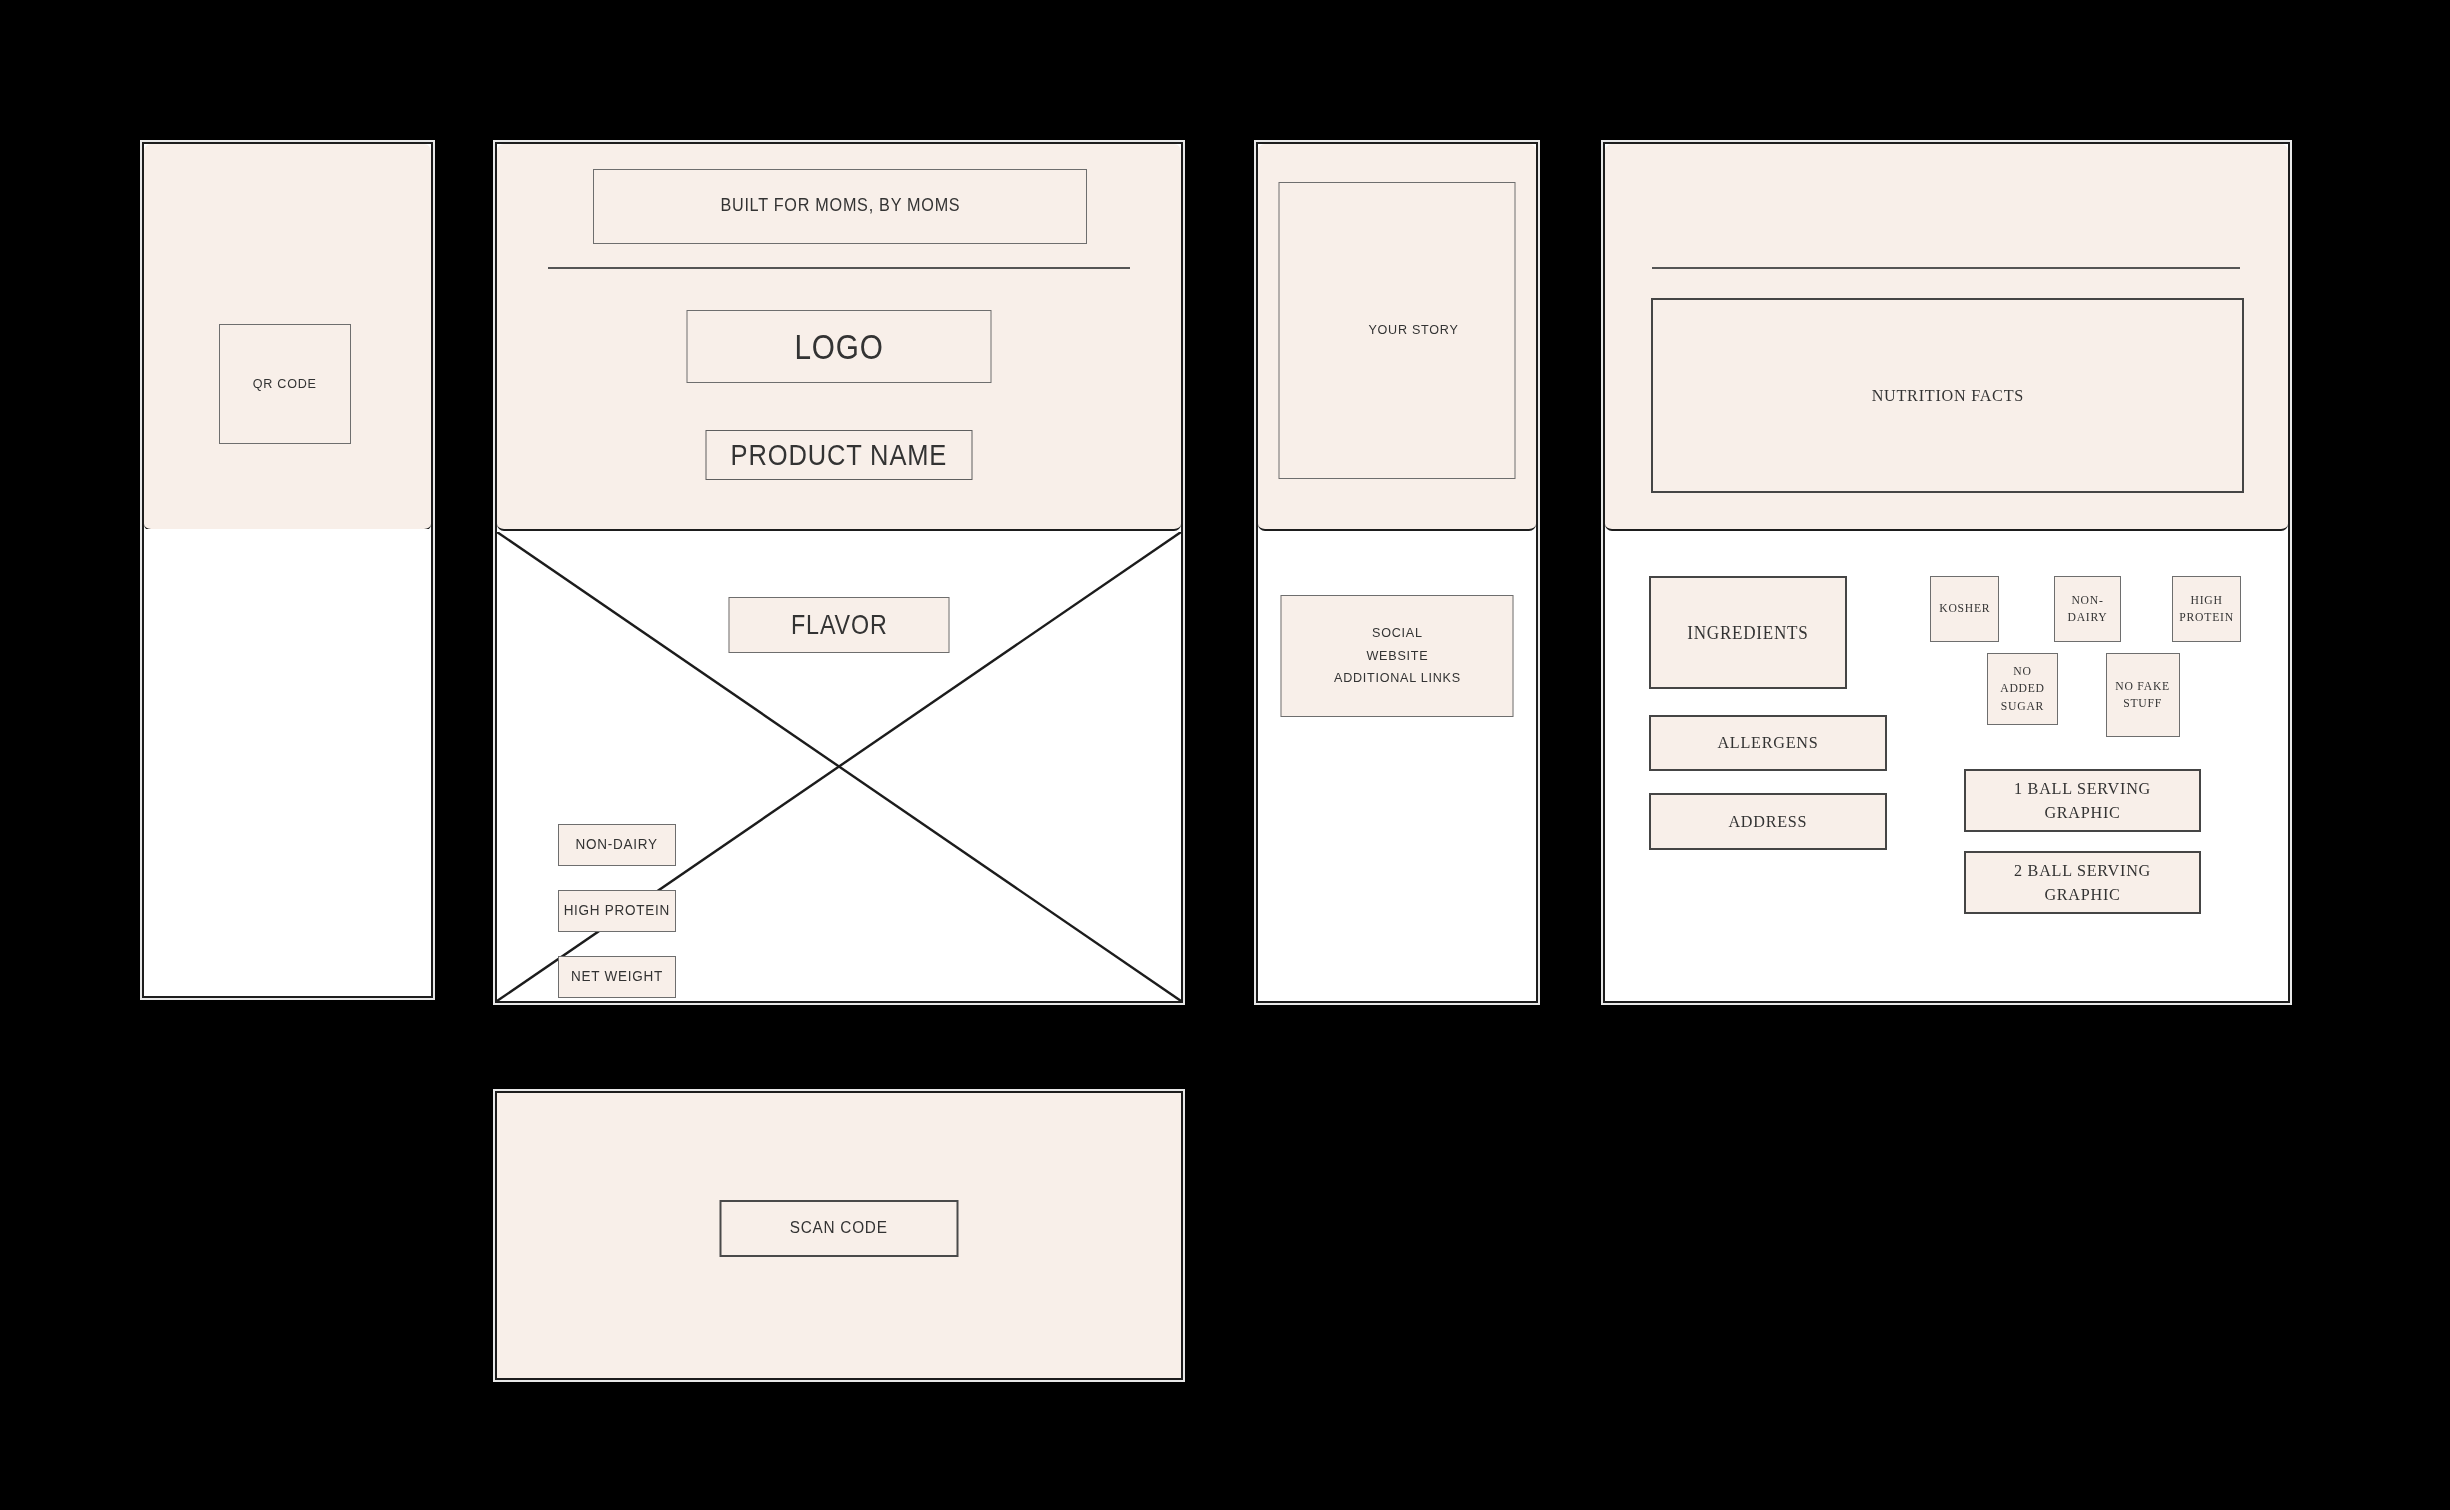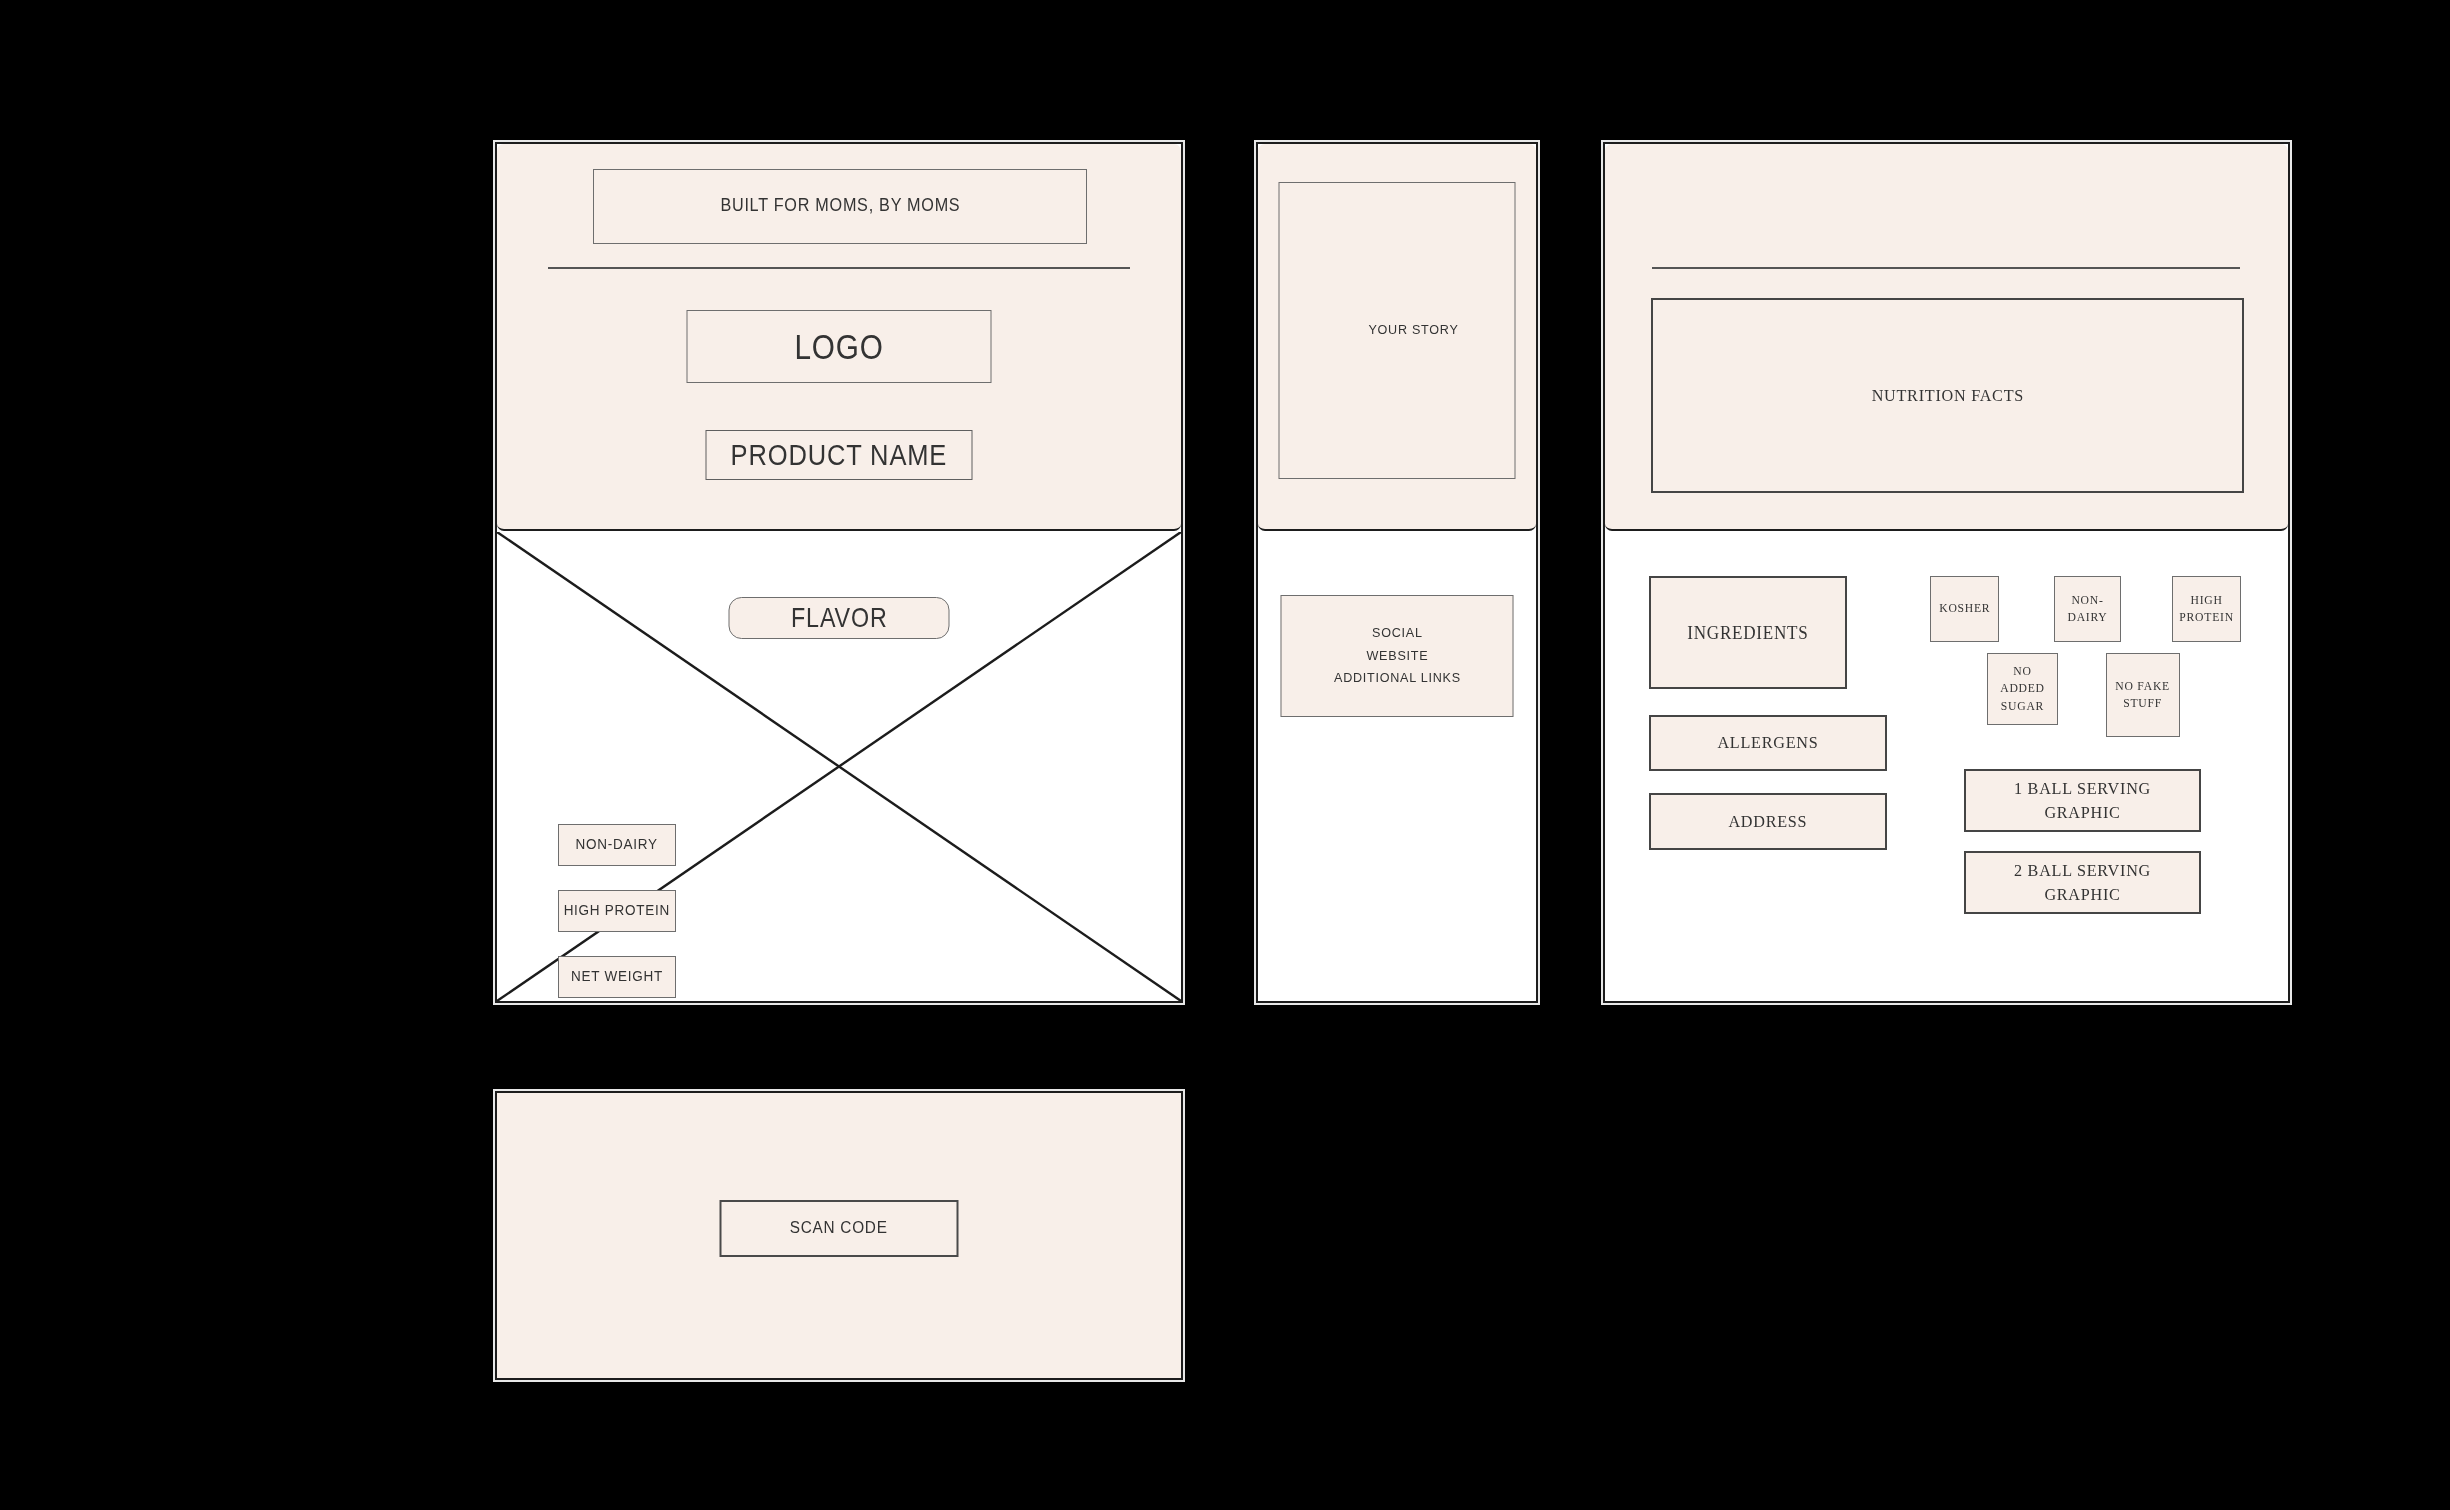--- a/index.html
+++ b/index.html
@@ -67,20 +67,28 @@
   .fs-31 { font-size:30px; }
   .fs-36 { font-size:35px; }
   .lh-loose { line-height:1.65; }
   .center-h { left:50%; transform: translateX(-50%); }
 </style>
 </head>
 <body>
 
 <div class="board">
 
+  <section class="panel" style="left:142px; top:142px; width:291px; height:856px;">
+    <div class="sec-top" style="height:387px;">
+      <div class="box" style="left:75px; top:180px; width:132px; height:120px;">
+        <span class="lbl fs-14">QR CODE</span>
+      </div>
+    </div>
+    <div class="sec-bottom" style="height:467px;"></div>
+  </section>
 
   <section class="panel" style="left:495px; top:142px; width:688px; height:861px;">
     <div class="sec-top" style="height:387px;">
       <div class="box" style="left:96px; top:24.5px; width:494px; height:75px;">
         <span class="lbl fs-18">BUILT FOR MOMS, BY MOMS</span>
       </div>
       <div class="rule" style="left:51px; top:123px; width:582px;"></div>
       <div class="box center-h" style="top:166px; width:305px; height:73px;">
         <span class="lbl cond fs-36">LOGO</span>
       </div>
@@ -88,21 +96,21 @@
         <span class="lbl cond fs-31">PRODUCT NAME</span>
       </div>
     </div>
     <div class="sec-bottom" style="height:469px;">
       <div class="xwrap">
         <svg preserveAspectRatio="none" viewBox="0 0 100 100">
           <line x1="0" y1="0" x2="100" y2="100" stroke="#1c1c1c" stroke-width="2.4" vector-effect="non-scaling-stroke"></line>
           <line x1="100" y1="0" x2="0" y2="100" stroke="#1c1c1c" stroke-width="2.4" vector-effect="non-scaling-stroke"></line>
         </svg>
       </div>
-      <div class="box center-h" style="top:65px; width:221px; height:42px;border-radius:13px;">
+      <div class="box center-h" style="top:65px; width:221px; height:56px;">
         <span class="lbl cond fs-28">FLAVOR</span>
       </div>
       <div class="box" style="left:61px; top:292px; width:118px; height:42px;">
         <span class="lbl fs-15">NON-DAIRY</span>
       </div>
       <div class="box" style="left:61px; top:358px; width:118px; height:42px;">
         <span class="lbl fs-15">HIGH PROTEIN</span>
       </div>
       <div class="box" style="left:61px; top:424px; width:118px; height:42px;">
         <span class="lbl fs-15">NET WEIGHT</span>

